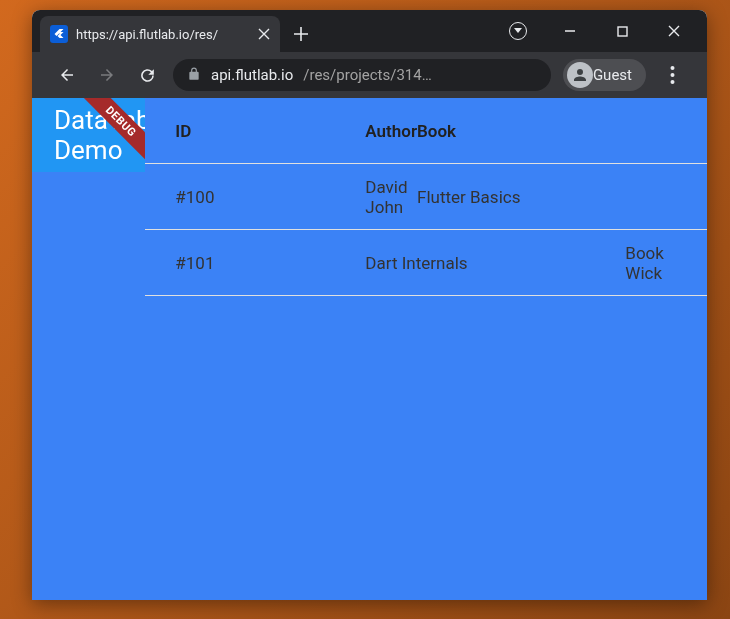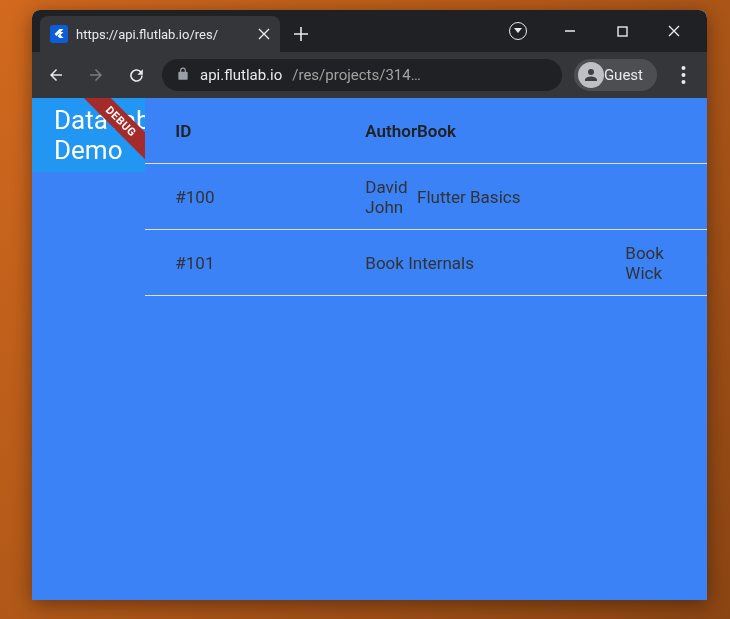--- a/index.html
+++ b/index.html
@@ -109,21 +109,21 @@
       width: 18px; height: 18px; border: 1.6px solid #e8eaed; border-radius: 50%;
       display:flex;align-items:center;justify-content:center;font-size:9px;
     }
 
     
     .toolbar {
       background: #35363a;
       height: 46px;
       display: flex;
       align-items: center;
-      padding: 0 10px;
+      padding: 0 21px;
       gap: 12px;
     }
     .nav-btn {
       width: 28px;
       height: 28px;
       display: flex;
       align-items: center;
       justify-content: center;
       color: #e8eaed;
       cursor: pointer;
@@ -334,19 +334,19 @@
         <div class="dt-cell c3">Author</div>
         <div class="dt-cell c2">Book</div>
       </div>
       <div class="dt-row">
         <div class="dt-cell c1">#100</div>
         <div class="dt-cell c3">David John</div>
         <div class="dt-cell c2">Flutter Basics</div>
       </div>
       <div class="dt-row">
         <div class="dt-cell c1">#101</div>
-        <div class="dt-cell c2">Book Internals</div>
+        <div class="dt-cell c2">Dart Internals</div>
         <div class="dt-cell c3">Book Wick</div>
       </div>
     </div>
   </div>
 
 </div>
 
 </body></html>

